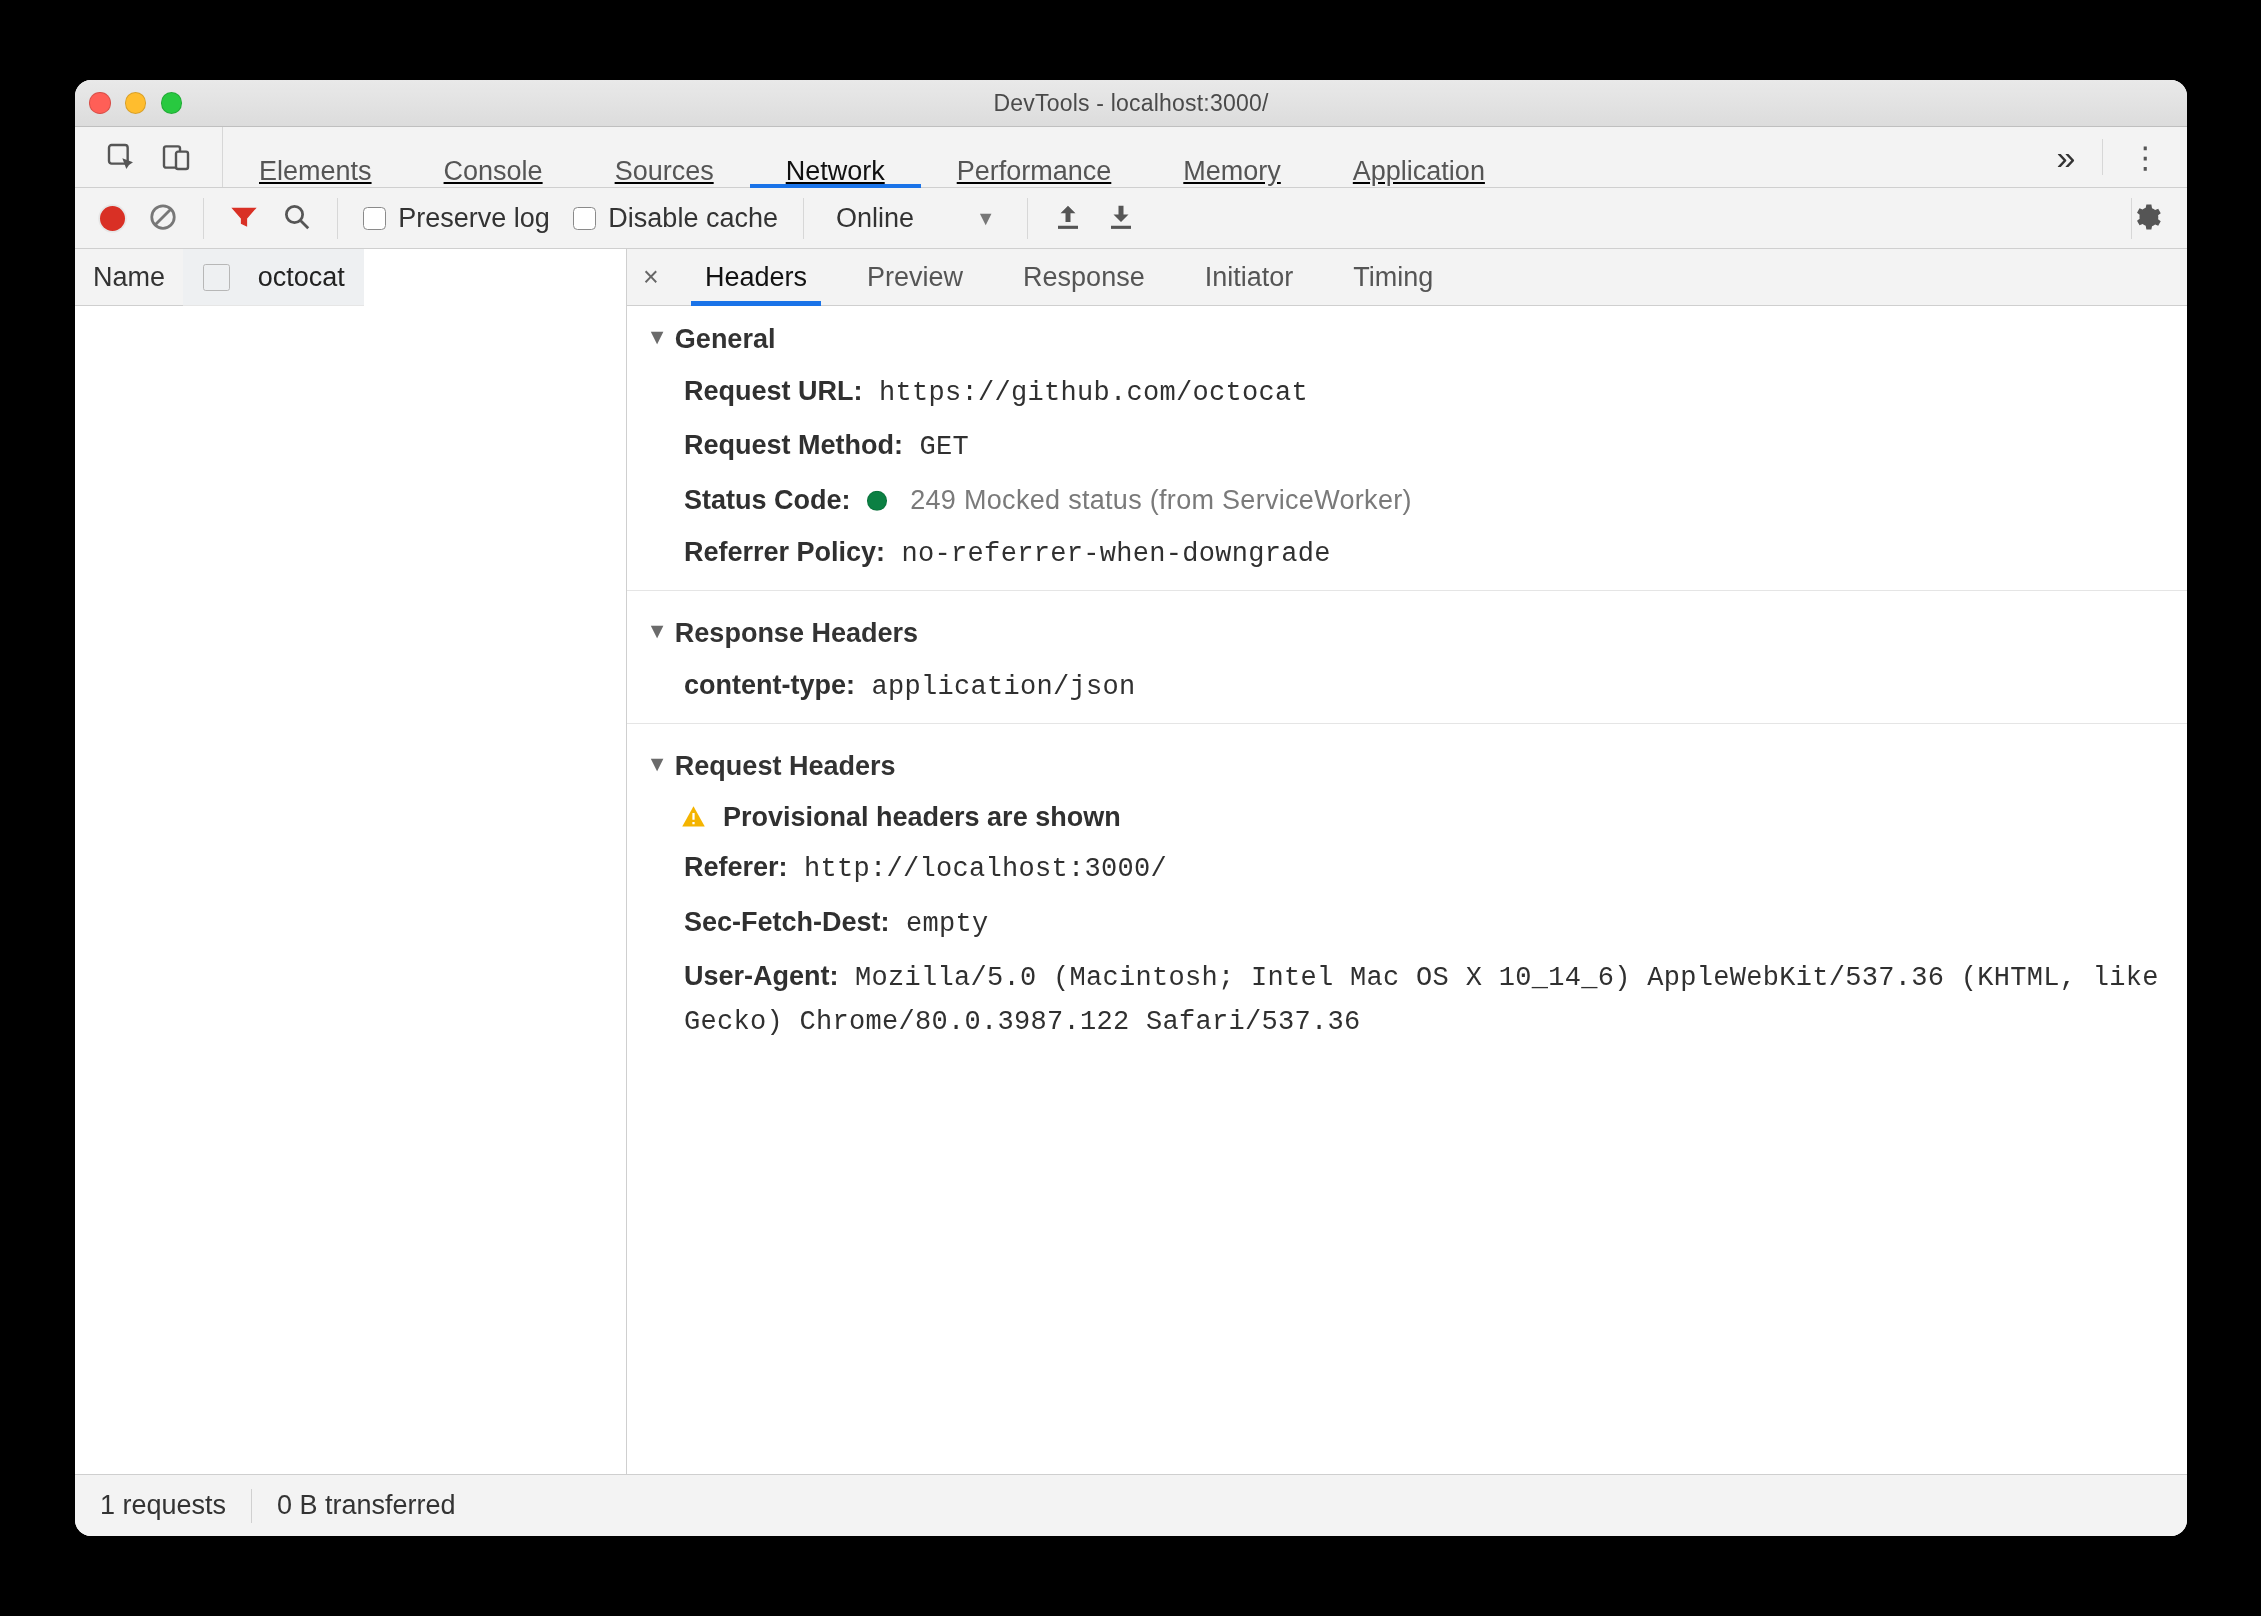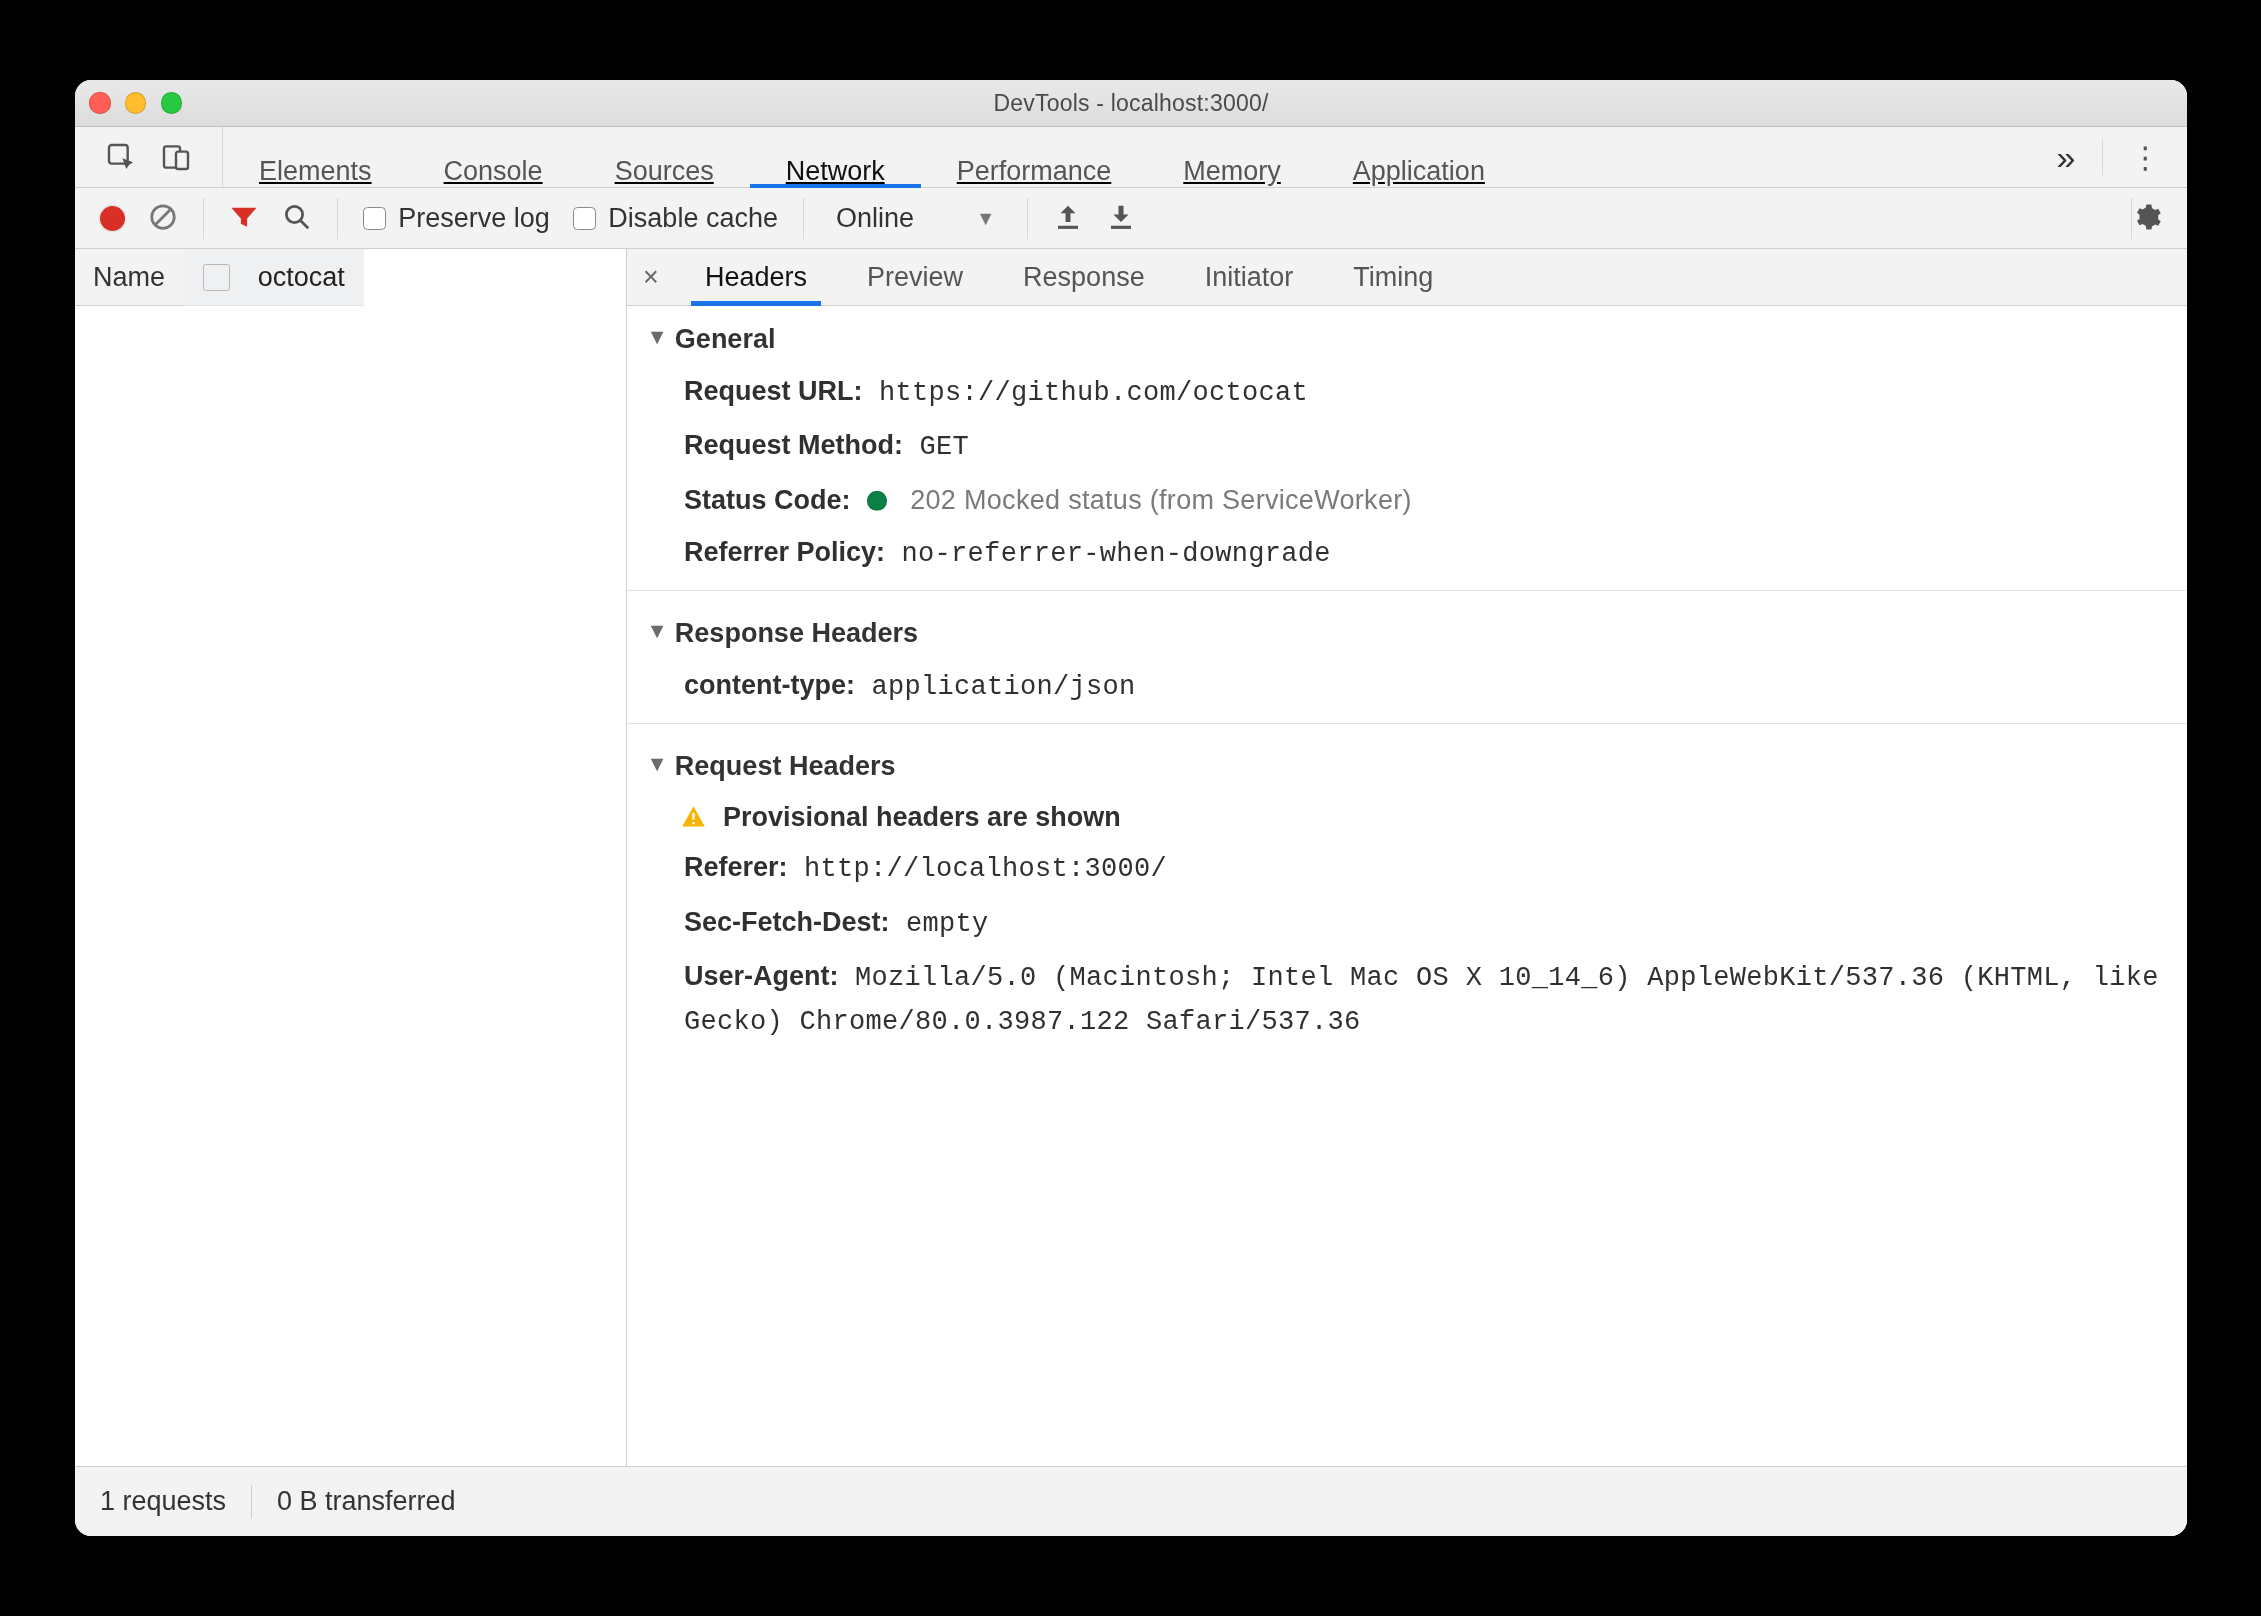--- a/index.html
+++ b/index.html
@@ -109,21 +109,21 @@
   .statusdot { display:inline-block; width:19.6px; height:19.6px; border-radius:50%; background:#0b8043; margin:0 7.1px 0 9px; vertical-align:baseline; transform:translateY(1.8px); border:0.9px solid rgba(0,0,0,.1); }
   .highlight { background:#1a73e8; color:#fff; padding:7.1px 19.6px 7.1px 57px; font-size:27px; }
   .highlight .k { font-weight:700; color:#fff; }
   .highlight .v { font-family: Menlo, Consolas, monospace; color:#fff; margin-left:9px; letter-spacing:0.3px; }
   .warnrow { display:flex; align-items:center; gap:16px; padding:9px 19.6px 9px 53px; font-size:27px; font-weight:700; color:#303030; }
   .warnrow .warnico { width:27px; height:27px; }
   .hr { height:0.9px; background:#e5e5e5; margin:9px 0; }
 
   
   .statusbar {
-    height:70px;
+    height:62px;
     border-top:0.9px solid #cfcfcf;
     background:#f3f3f3;
     display:flex;
     align-items:center;
     gap:0;
     font-size:27px;
     color:#333;
     flex-shrink:0;
   }
   .statusbar .sseg { padding:0 25px; height:34px; display:flex; align-items:center; }
@@ -271,21 +271,21 @@
             <span class="k">Request URL:</span>
             <span class="v">https://github.com/octocat</span>
           </div>
           <div class="kv">
             <span class="k">Request Method:</span>
             <span class="v">GET</span>
           </div>
           <div class="kv">
             <span class="k">Status Code:</span>
             <span class="statusdot"></span>
-            <span class="v dim">202 Mocked status (from ServiceWorker)</span>
+            <span class="v dim">249 Mocked status (from ServiceWorker)</span>
           </div>
           <div class="kv">
             <span class="k">Referrer Policy:</span>
             <span class="v">no-referrer-when-downgrade</span>
           </div>
 
           <div class="hr"></div>
 
           <div class="section-hd">
             <span class="caretdown">▼</span>

